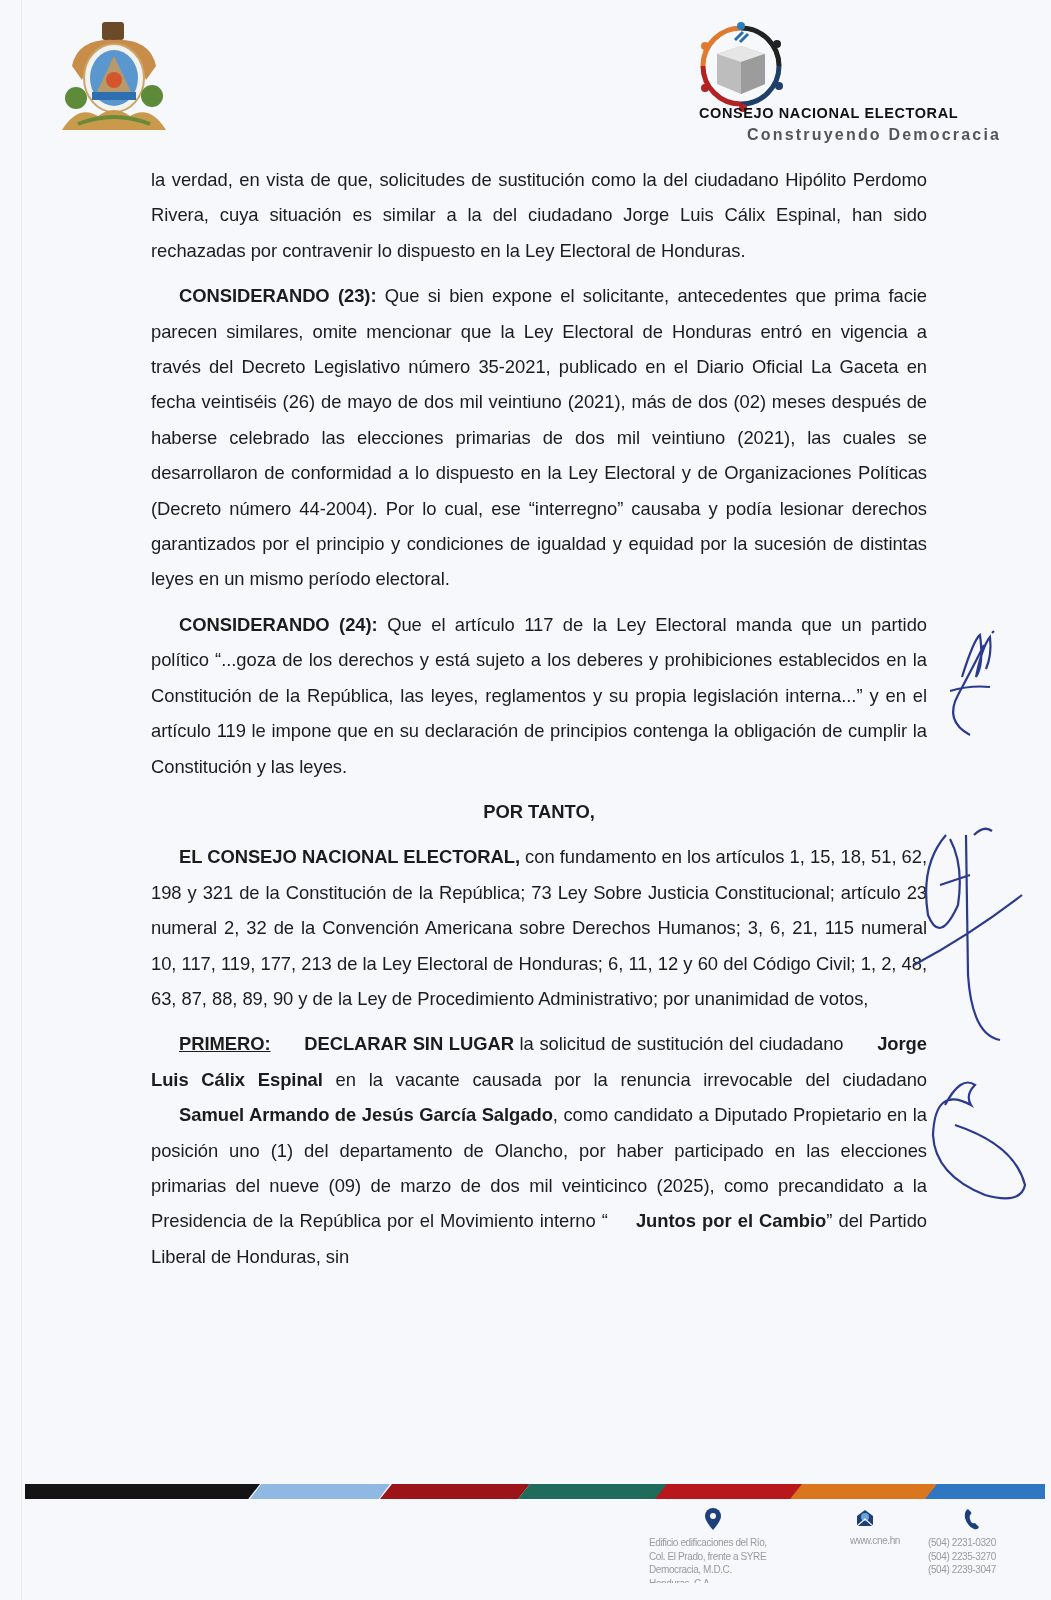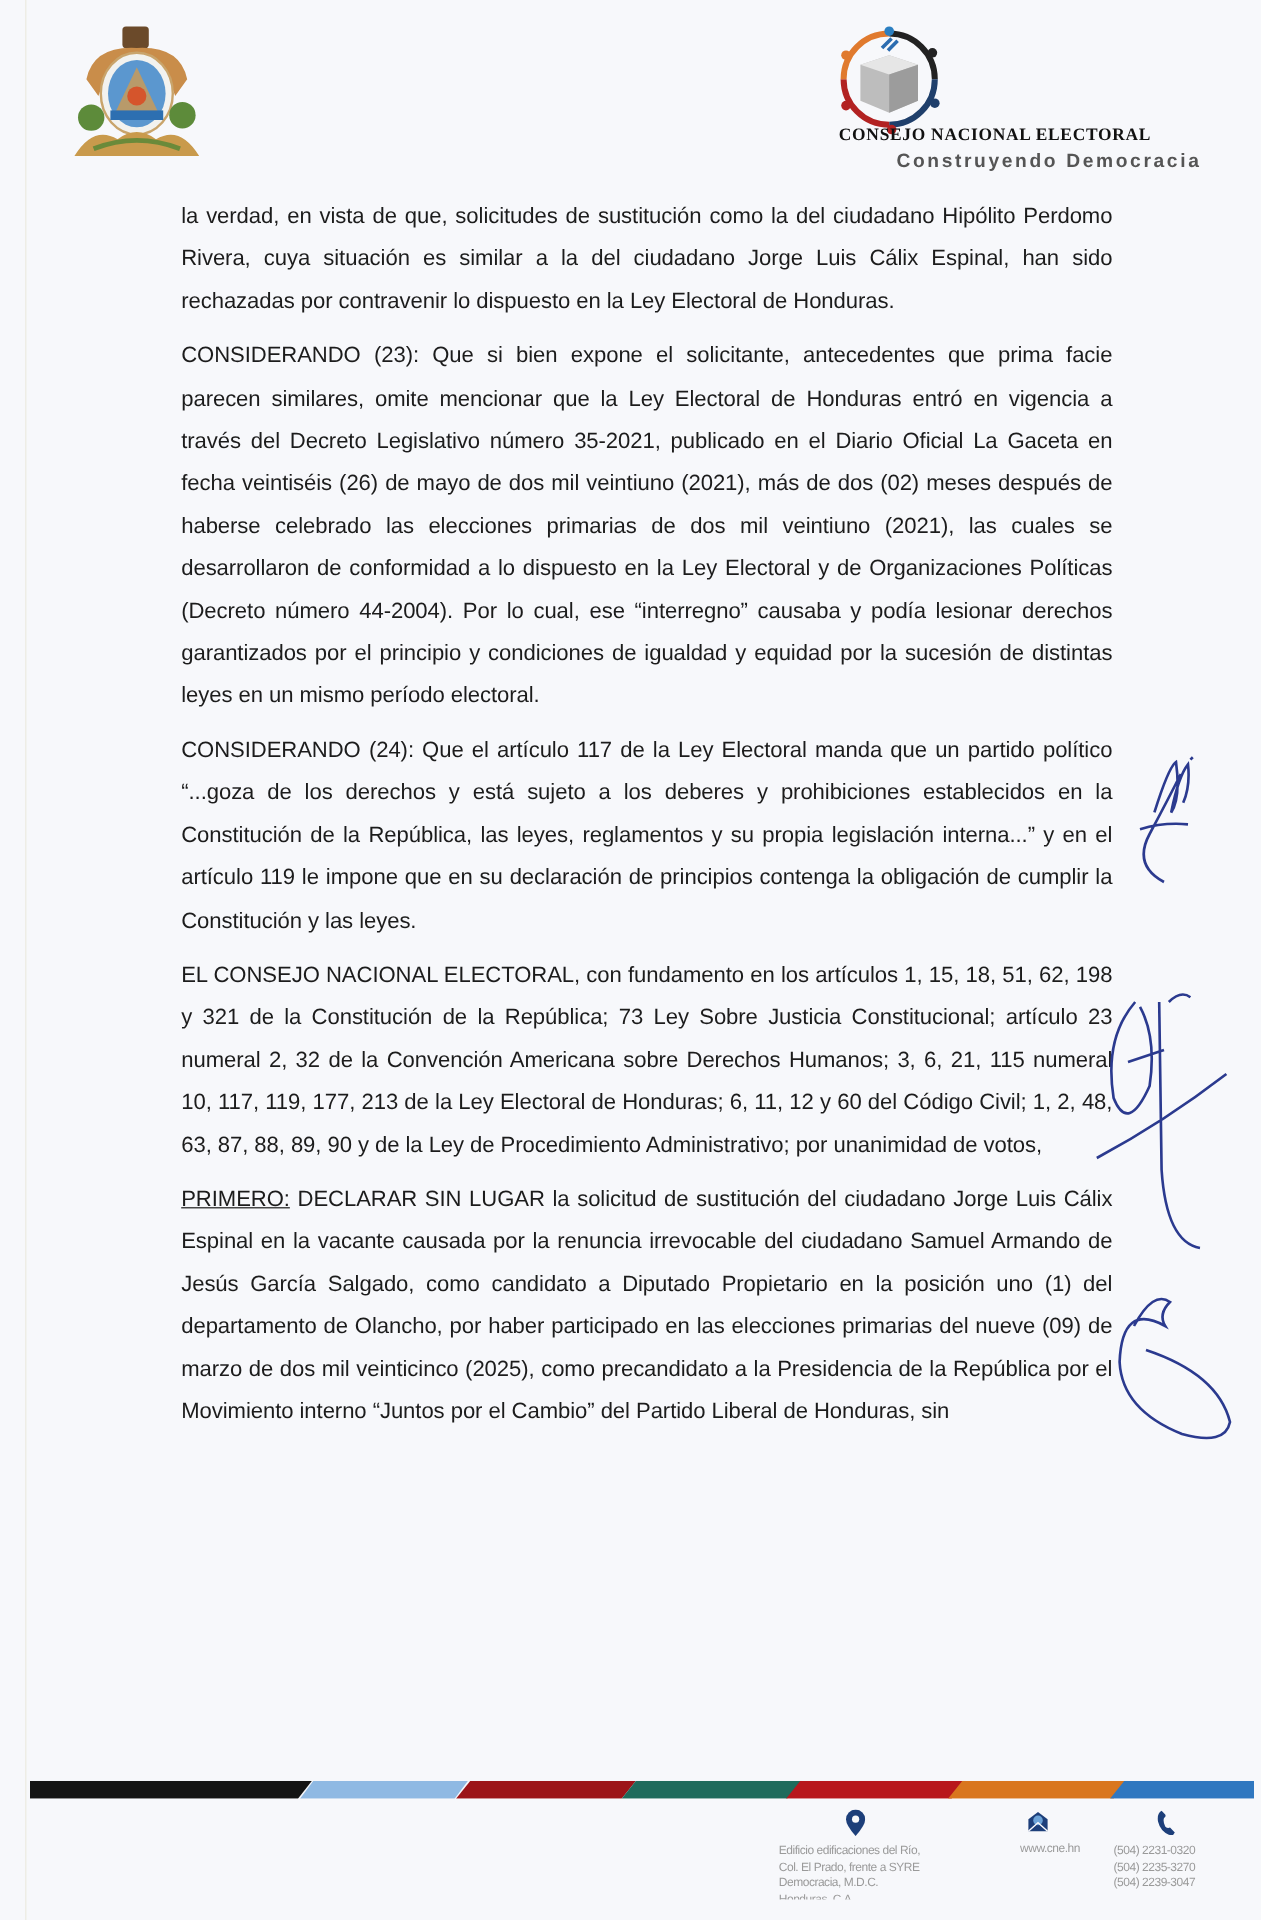--- a/index.html
+++ b/index.html
@@ -9,27 +9,27 @@
     font-family:"Liberation Sans", sans-serif;
     color:#1c1c1c;
   }
   .page-edge { position:absolute; left:21px; top:0; width:1px; height:1600px; background:#ebeae0; }
 
   
   .coat { position:absolute; left:58px; top:20px; width:112px; height:118px; }
   .cne-logo { position:absolute; left:695px; top:20px; width:310px; height:120px; }
   .cne-emblem { position:absolute; left:0; top:0; width:92px; height:92px; }
   .cne-letters { position:absolute; left:104px; top:4px; font-size:74px; font-weight:900; letter-spacing:-2px; color:#111; line-height:78px; font-family:"DejaVu Sans", sans-serif; }
-  .cne-name { position:absolute; left:4px; top:85px; font-size:14.5px; font-weight:900; letter-spacing:0.6px; color:#111; white-space:nowrap; font-family:Liberation Serif, serif; }
+  .cne-name { position:absolute; left:4px; top:85px; font-size:14.5px; font-weight:900; letter-spacing:0.6px; color:#111; white-space:nowrap; font-family:Liberation Sans, sans-serif; }
   .cne-slogan { position:absolute; left:52px; top:106px; font-size:16px; font-weight:700; letter-spacing:2.2px; color:#555; white-space:nowrap; }
 
   
   .content { position:absolute; left:151px; top:162px; width:776px; }
   .p { font-size:18.4px; line-height:35.4px; text-align:justify; margin:0 0 10px 0; letter-spacing:-0.05px; }
-  .p b { font-weight:400; }
+  .p b { font-weight:700;margin-left:28px; }
   .u { text-decoration:underline; }
   .heading { font-size:18.4px; line-height:35.4px; font-weight:700; text-align:center; margin:0 0 10px 0; }
 
   
   .sig { position:absolute; }
 
   
   .stripe { position:absolute; top:1484px; height:15px; }
   .footer-col { position:absolute; top:1508px; font-size:10px; line-height:13.5px; color:#9a9a9a; letter-spacing:-0.4px; }
   .footer-icon { display:block; margin:0 auto 6px auto; }
@@ -74,20 +74,21 @@
   <div class="cne-slogan">Construyendo Democracia</div>
 </div>
 
 <div class="content">
   <p class="p">la verdad, en vista de que, solicitudes de sustitución como la del ciudadano Hipólito Perdomo Rivera, cuya situación es similar a la del ciudadano Jorge Luis Cálix Espinal, han sido rechazadas por contravenir lo dispuesto en la Ley Electoral de Honduras.</p>
 
   <p class="p"><b>CONSIDERANDO (23):</b><span> Que si bien expone el solicitante, antecedentes que prima facie parecen similares, omite mencionar que la Ley Electoral de Honduras entró en vigencia a través del Decreto Legislativo número 35-2021, publicado en el Diario Oficial La Gaceta en fecha veintiséis (26) de mayo de dos mil veintiuno (2021), más de dos (02) meses después de haberse celebrado las elecciones primarias de dos mil veintiuno (2021), las cuales se desarrollaron de conformidad a lo dispuesto en la Ley Electoral y de Organizaciones Políticas (Decreto número 44-2004). Por lo cual, ese “interregno” causaba y podía lesionar derechos garantizados por el principio y condiciones de igualdad y equidad por la sucesión de distintas leyes en un mismo período electoral.</span></p>
 
   <p class="p"><b>CONSIDERANDO (24):</b><span> Que el artículo 117 de la Ley Electoral manda que un partido político “...goza de los derechos y está sujeto a los deberes y prohibiciones establecidos en la Constitución de la República, las leyes, reglamentos y su propia legislación interna...” y en el artículo 119 le impone que en su declaración de principios contenga la obligación de cumplir la Constitución y las leyes.</span></p>
 
+  <div class="heading">POR TANTO,</div>
 
   <p class="p"><b>EL CONSEJO NACIONAL ELECTORAL,</b><span> con fundamento en los artículos 1, 15, 18, 51, 62, 198 y 321 de la Constitución de la República; 73 Ley Sobre Justicia Constitucional; artículo 23 numeral 2, 32 de la Convención Americana sobre Derechos Humanos; 3, 6, 21, 115 numeral 10, 117, 119, 177, 213 de la Ley Electoral de Honduras; 6, 11, 12 y 60 del Código Civil; 1, 2, 48, 63, 87, 88, 89, 90 y de la Ley de Procedimiento Administrativo; por unanimidad de votos,</span></p>
 
 
   <p class="p"><b class="u">PRIMERO:</b><b> DECLARAR SIN LUGAR</b><span> la solicitud de sustitución del ciudadano </span><b>Jorge Luis Cálix Espinal</b><span> en la vacante causada por la renuncia irrevocable del ciudadano </span><b>Samuel Armando de Jesús García Salgado</b><span>, como candidato a Diputado Propietario en la posición uno (1) del departamento de Olancho, por haber participado en las elecciones primarias del nueve (09) de marzo de dos mil veinticinco (2025), como precandidato a la Presidencia de la República por el Movimiento interno “</span><b>Juntos por el Cambio</b><span>” del Partido Liberal de Honduras, sin</span></p>
 </div>
 
 <svg class="sig" style="left:940px;top:625px;width:60px;height:120px;" viewBox="0 0 60 120">
   <path d="M30 110 Q4 96 18 70 Q34 40 44 20 M10 66 Q30 60 50 62 M22 52 Q34 14 40 10 Q44 40 36 52 Q42 22 50 12 Q52 30 46 44 M52 8 L54 6" stroke="#2b3a8f" stroke-width="2.2" fill="none"></path>
 </svg>

